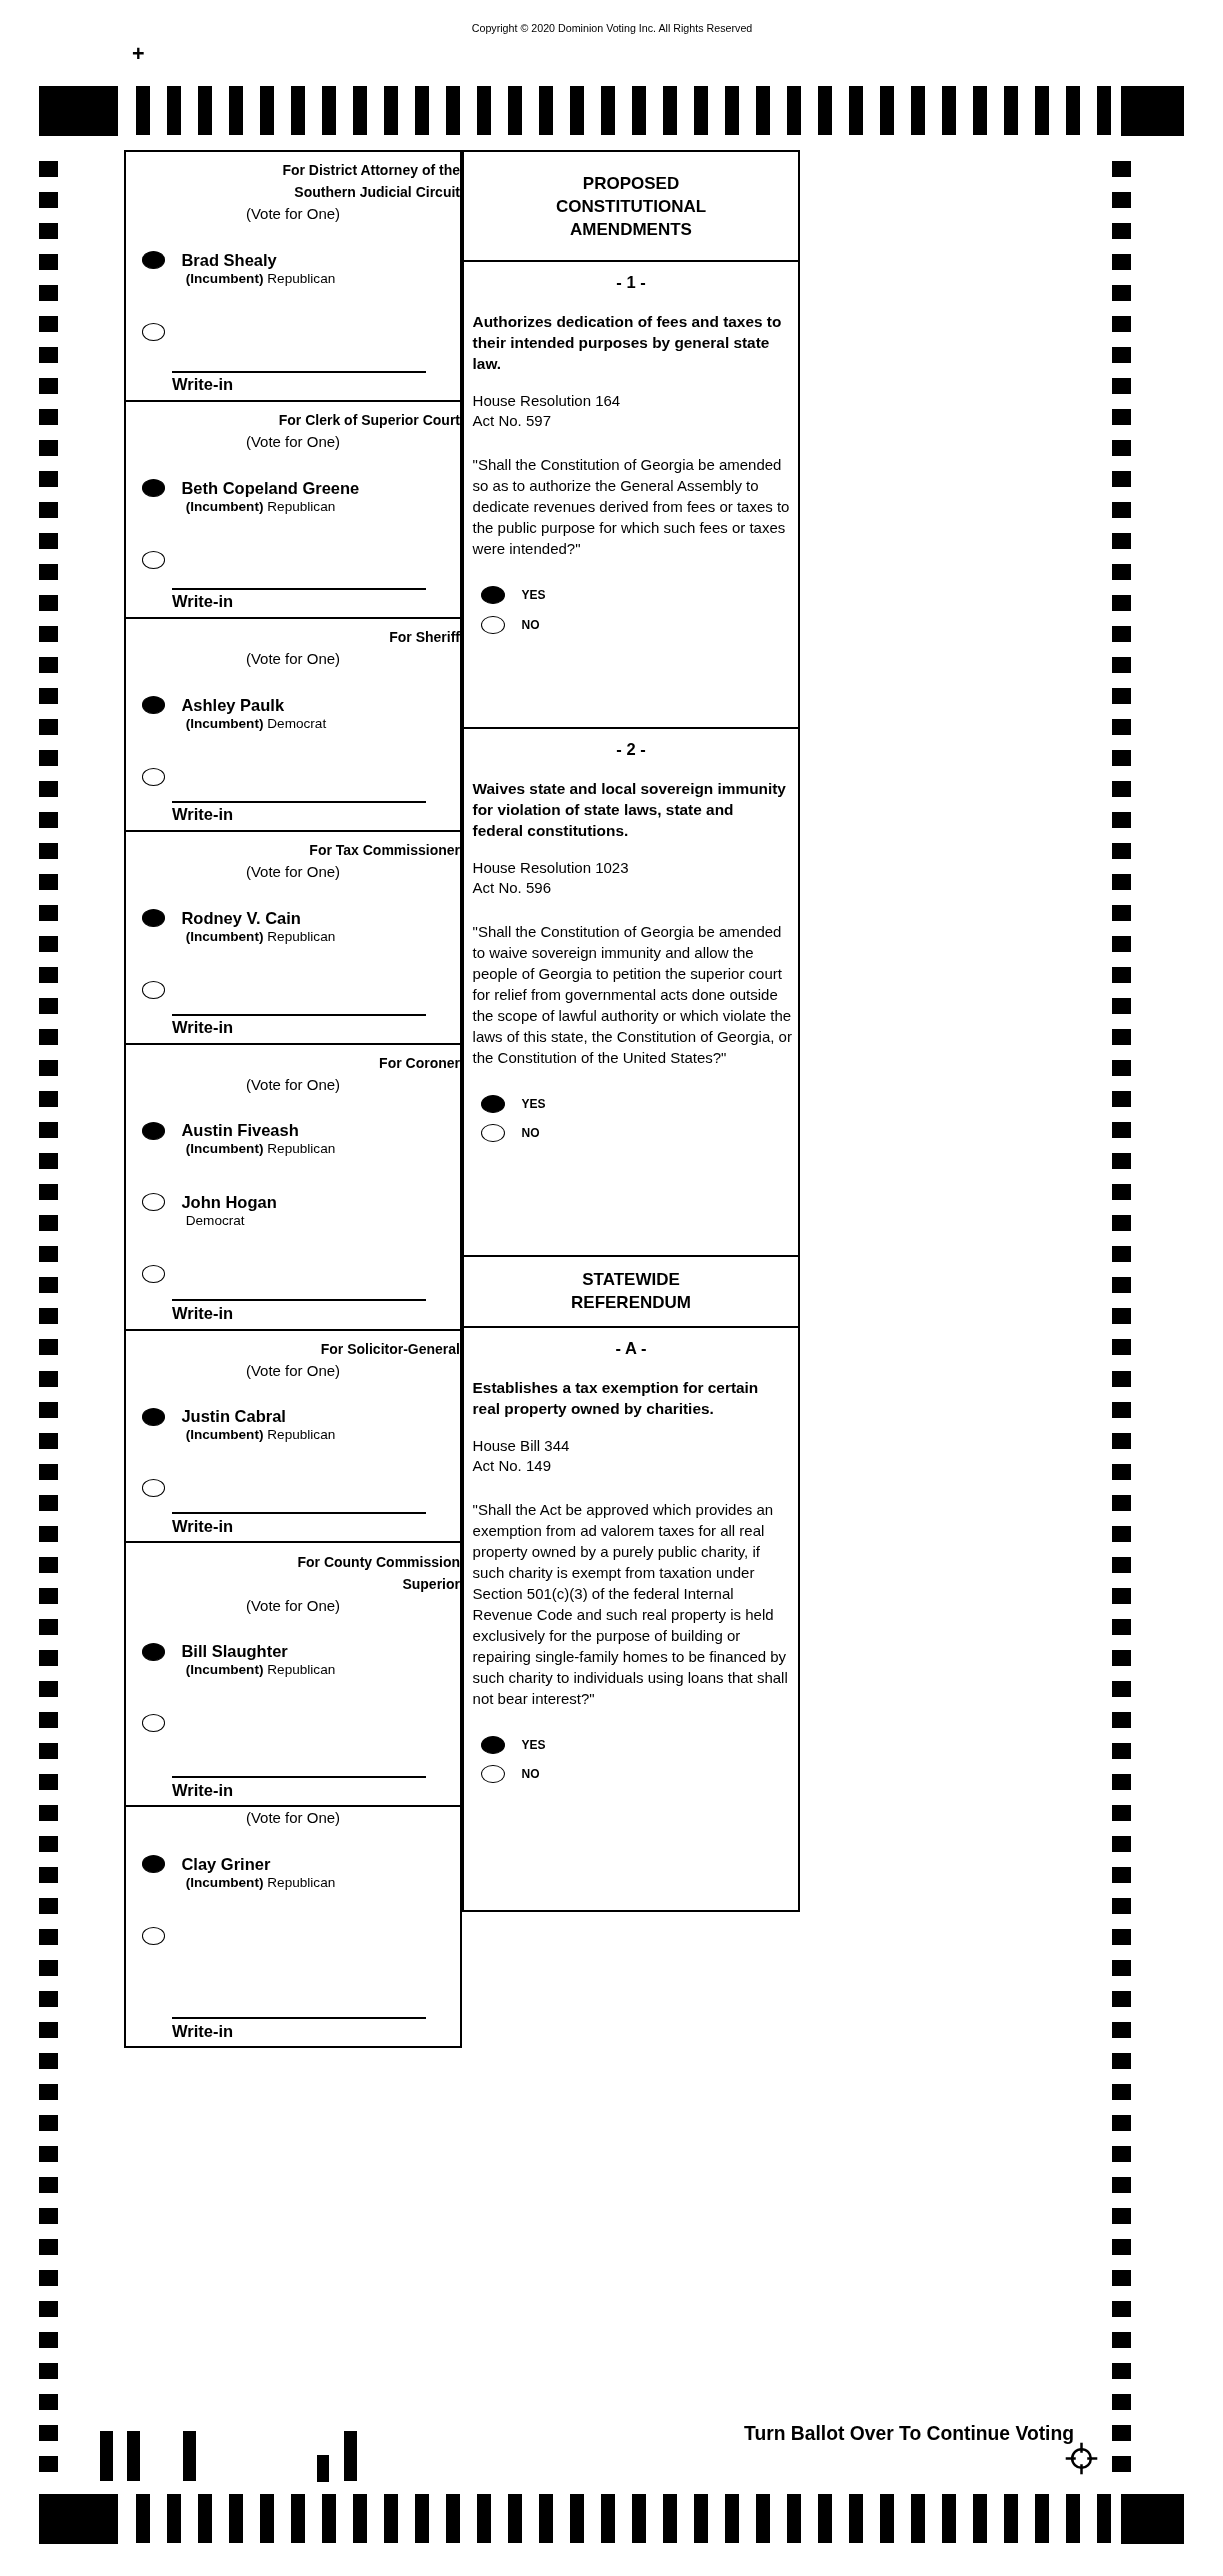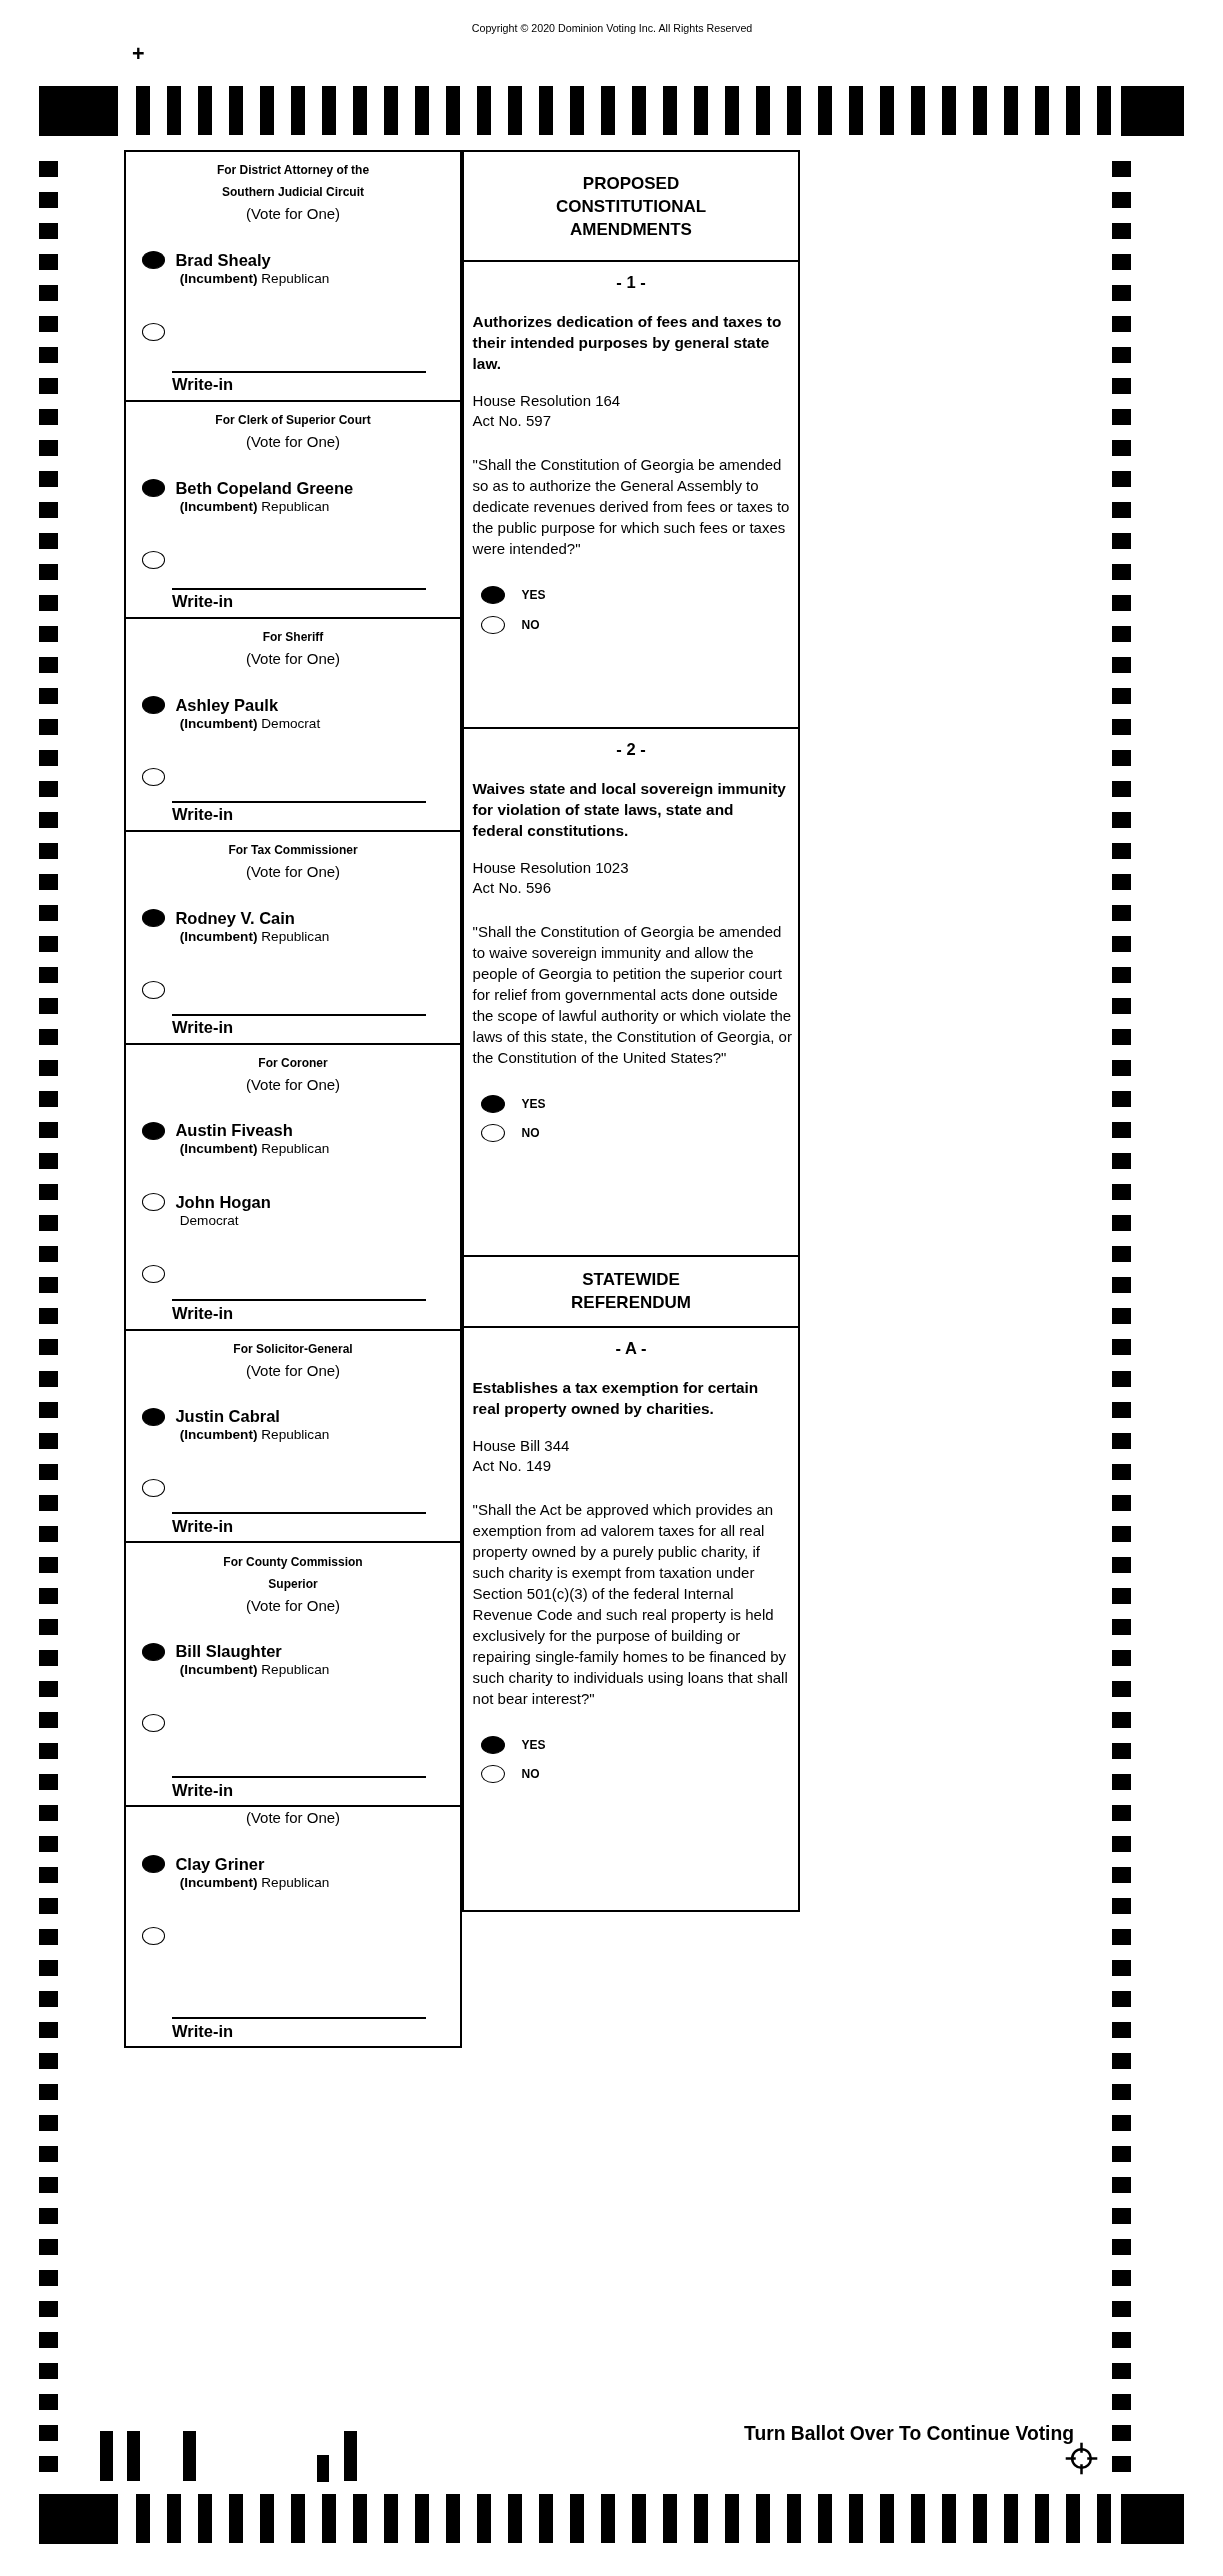--- a/index.html
+++ b/index.html
@@ -30,28 +30,28 @@
   #contest-column>:nth-child(6){height:215px;}
   #contest-column>:nth-child(7){height:266px;}
   #contest-column>:nth-child(8){height:243px;}
   
   #measure-column>:nth-child(1){height:112px;}
   #measure-column>:nth-child(2){height:469px;}
   #measure-column>:nth-child(3){height:530px;}
   #measure-column>:nth-child(4){height:73px;}
   #measure-column>:nth-child(5){height:586px;}
   
-  .c-title{font-size:12px;font-weight:bold;text-align:center;line-height:22px;padding-top:7.2px;}
+  .c-title{font-size:14px;font-weight:bold;text-align:right;line-height:22px;padding-top:7.2px;}
   .c-votefor{font-size:15px;text-align:center;line-height:21px;}
   .cands{margin-top:27px;}
   .cand-row{display:flex;align-items:flex-start;padding-left:15.8px;margin-bottom:36px;}
   .cand-row.woval{margin-bottom:0;}
   .oval{width:23.6px;height:18px;border:1.8px solid #000;border-radius:50%;flex:0 0 auto;box-sizing:border-box;background:#fff;}
   .oval.filled{background:#000;}
-  .nameblock{margin-left:10px;margin-top:-1.4px;}
+  .nameblock{margin-left:16px;margin-top:-1.4px;}
   .cname{font-size:16.5px;font-weight:bold;line-height:20px;}
   .cparty{font-size:13.6px;line-height:17px;padding-left:4.3px;}
   .cparty .qual{font-weight:bold;}
   .writein{margin-top:auto;padding-bottom:4.3px;}
   .wline{border-top:2.1px solid #000;margin:0 34px 1.4px 46px;}
   .wlabel{font-size:16.5px;font-weight:bold;margin-left:46px;line-height:21.5px;}
   
   .mhead{display:flex;flex-direction:column;justify-content:center;align-items:center;
          font-size:17px;font-weight:bold;line-height:23px;text-align:center;}
   .mlabel{font-size:16.5px;font-weight:bold;text-align:center;margin-top:11.5px;}

